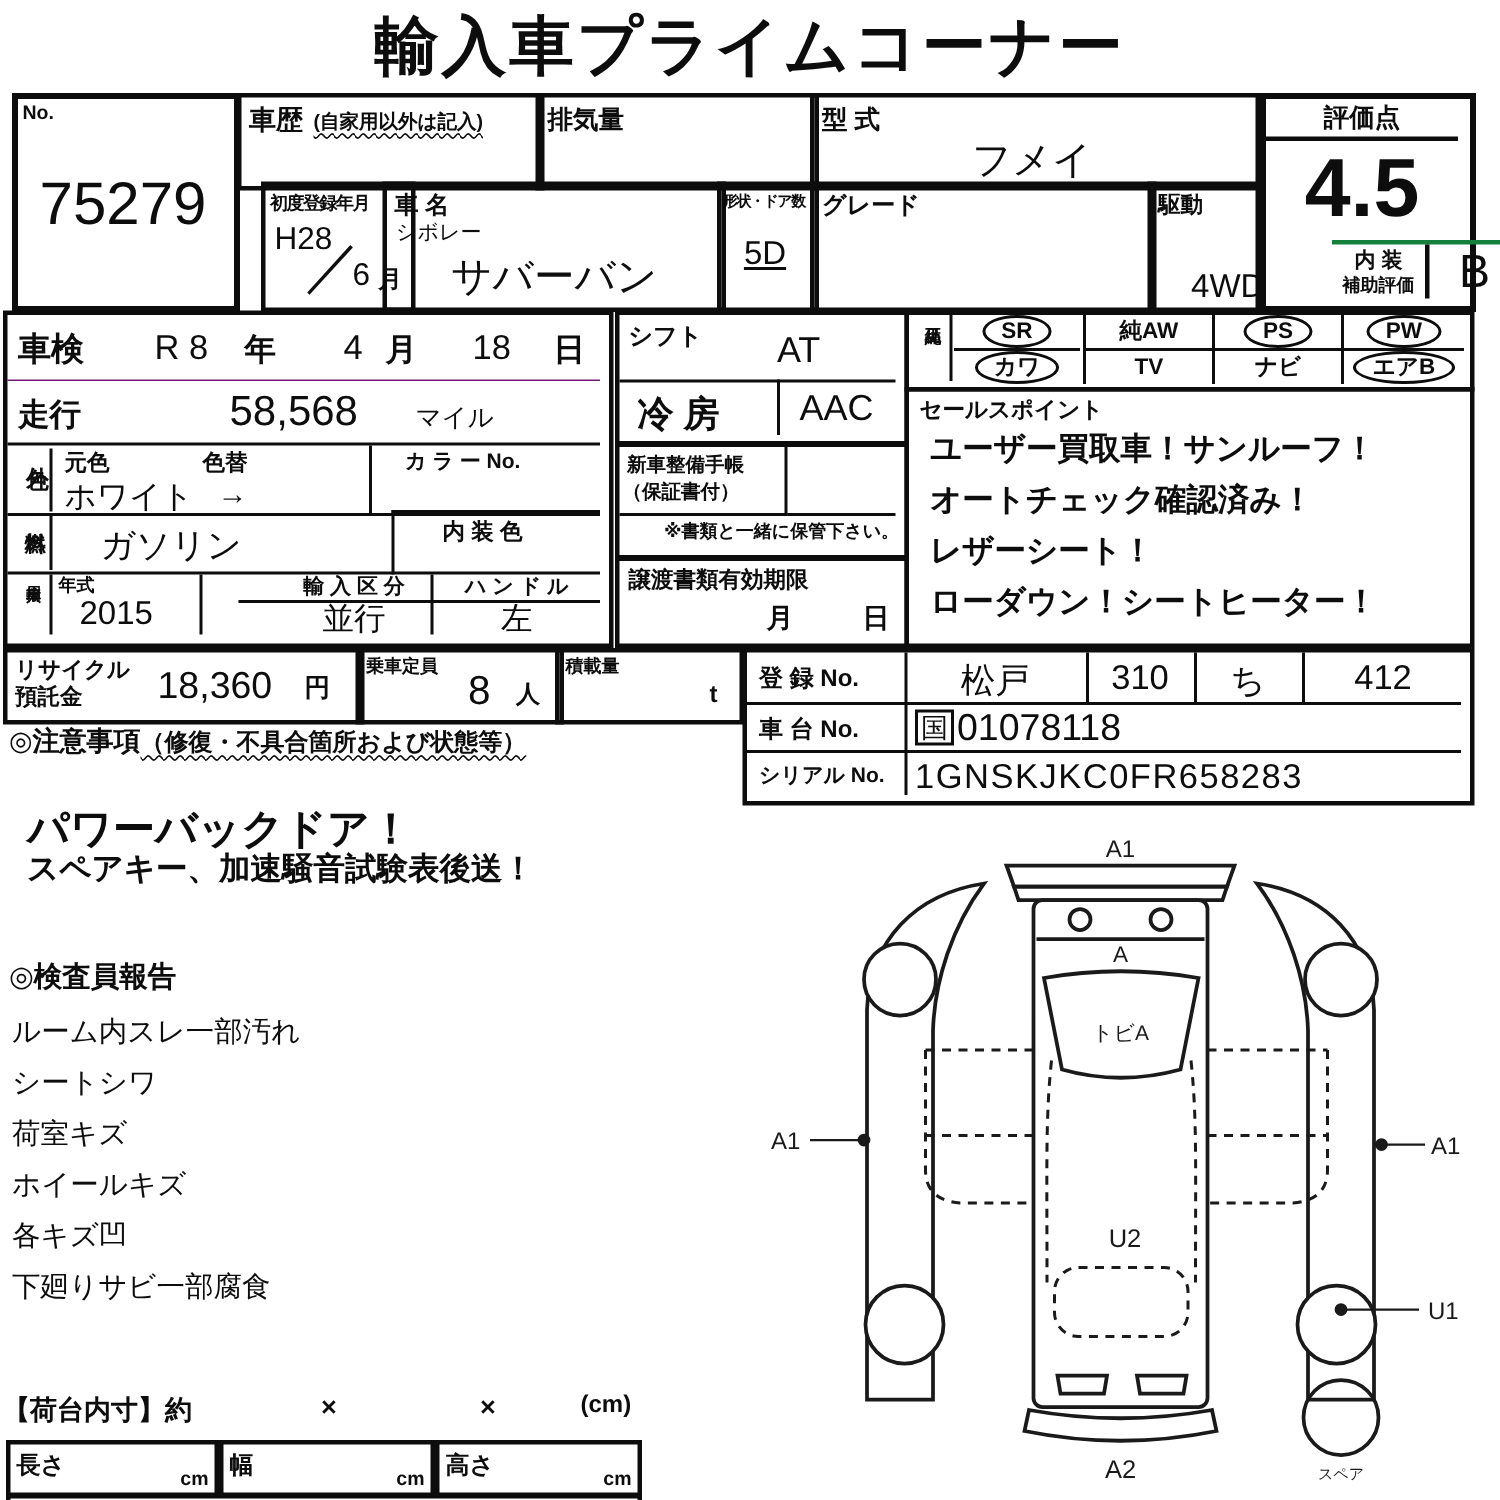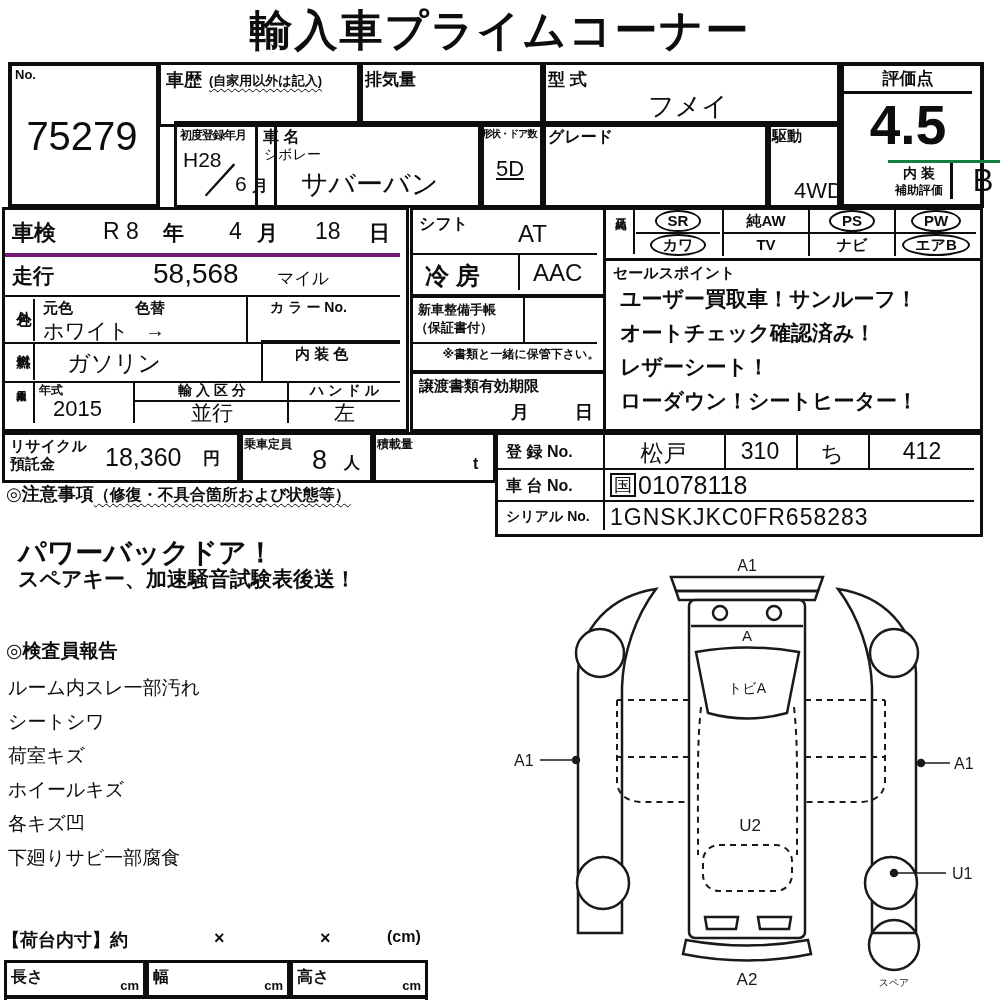--- a/index.html
+++ b/index.html
@@ -75,21 +75,21 @@
       <div class="abs" style="left:0;top:0;width:62px;height:36px;border-right:3px solid #0d0d0d;">
         <span class="abs bold ctr" style="left:0;top:2px;width:62px;font-size:14px;">内 装</span>
         <span class="abs bold ctr" style="left:0;top:19px;width:62px;font-size:12px;">補助評価</span>
       </div>
       <span class="abs ctr" style="left:65px;top:0;width:60px;font-size:31px;line-height:36px;">B</span>
     </div>
   </div>
 
   <div class="abs b3" style="left:2px;top:207px;width:401px;height:219px;">
 
-    <div class="abs" style="left:0;top:0;width:395px;height:43px;border-bottom:4px solid #701a75;">
+    <div class="abs" style="left:0;top:0;width:395px;height:43px;border-bottom:1px solid #701a75;">
       <span class="abs bold" style="left:7px;top:8px;font-size:22px;">車検</span>
       <span class="abs" style="left:98px;top:8px;font-size:23px;">R 8</span>
       <span class="abs bold" style="left:158px;top:9px;font-size:21px;">年</span>
       <span class="abs" style="left:224px;top:8px;font-size:23px;">4</span>
       <span class="abs bold" style="left:252px;top:9px;font-size:21px;">月</span>
       <span class="abs" style="left:310px;top:8px;font-size:23px;">18</span>
       <span class="abs bold" style="left:364px;top:9px;font-size:21px;">日</span>
     </div>
 
     <div class="abs" style="left:0;top:45px;width:395px;height:40px;border-bottom:2px solid #0d0d0d;">
@@ -114,21 +114,21 @@
       <span class="abs" style="left:52px;top:4px;font-size:23px;margin-left:10px;">ガソリン</span>
       <div class="abs" style="left:256px;top:-4px;width:137px;height:41px;border-left:2px solid #0d0d0d;border-top:2px solid #0d0d0d;">
         <span class="abs bold" style="left:32px;top:3px;font-size:15px;">内 装 色</span>
       </div>
     </div>
 
     <div class="abs" style="left:0;top:173px;width:395px;height:40px;">
       <div class="abs vt bold" style="left:4px;top:0px;width:24px;height:40px;font-size:10px;border-right:2px solid #0d0d0d;letter-spacing:0;line-height:24px;">輸入車用</div>
       <span class="abs bold" style="left:34px;top:-1px;font-size:12px;">年式</span>
       <span class="abs" style="left:48px;top:13px;font-size:22px;">2015</span>
-      <div class="abs" style="left:128px;top:0;width:154px;height:40px;border-left:2px solid #0d0d0d;">
+      <div class="abs" style="left:128px;top:0;width:154px;height:40px;border-left:2px solid #0d0d0d;padding-left:24px;">
         <div class="ctr bold" style="height:17px;line-height:15px;font-size:14px;border-bottom:2px solid #0d0d0d;">輸 入 区 分</div>
         <div class="ctr" style="font-size:21px;line-height:22px;">並行</div>
       </div>
       <div class="abs" style="left:282px;top:0;width:111px;height:40px;border-left:2px solid #0d0d0d;">
         <div class="ctr bold" style="height:17px;line-height:15px;font-size:14px;border-bottom:2px solid #0d0d0d;">ハ ン ド ル</div>
         <div class="ctr" style="font-size:21px;line-height:22px;">左</div>
       </div>
     </div>
   </div>
 

